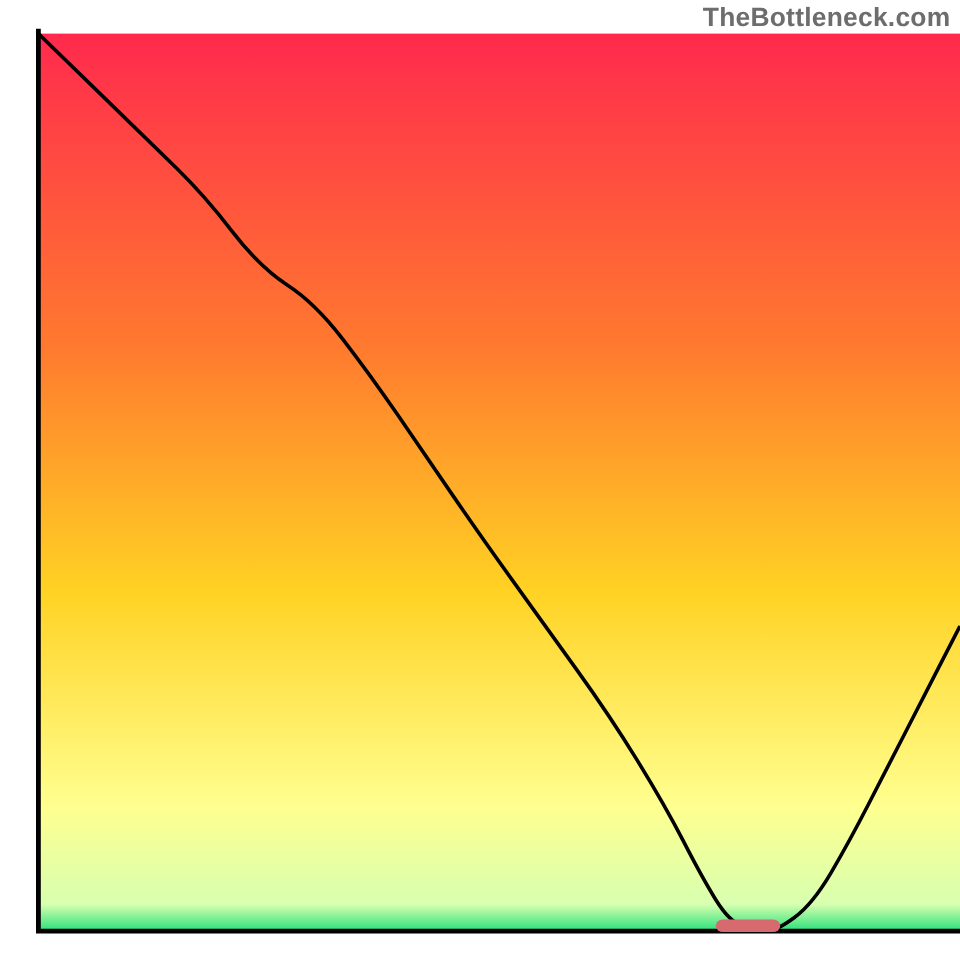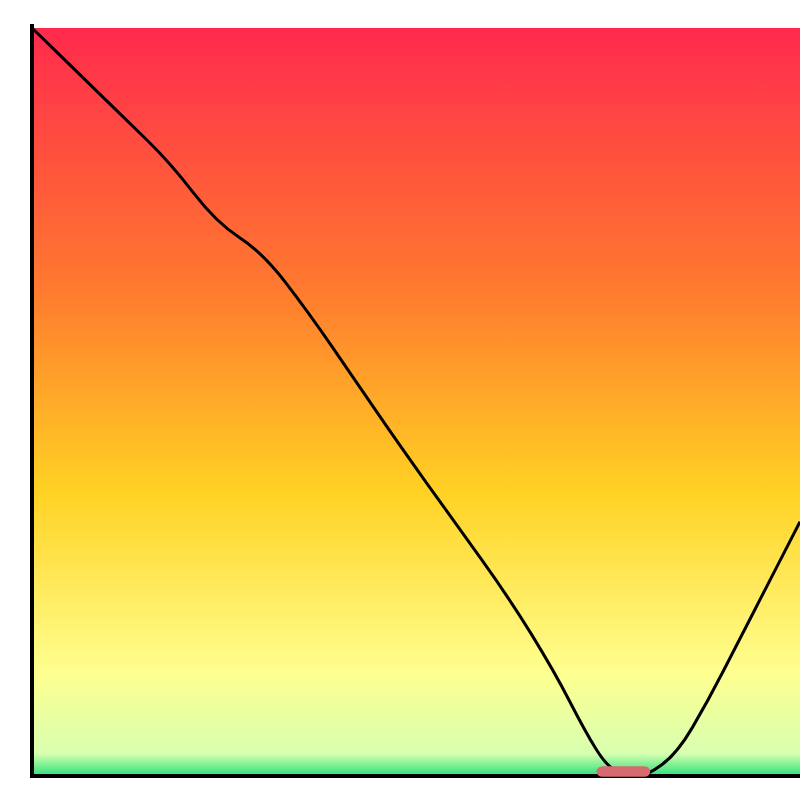--- a/index.html
+++ b/index.html
@@ -29,20 +29,21 @@
   svg.plot {
     position: absolute;
     left: 0;
     top: 0;
   }
 </style>
 </head>
 <body>
 
 <div class="stage">
+  <div class="watermark">TheBottleneck.com</div>
 
   <svg class="plot" width="800" height="800" viewBox="0 0 800 800">
     <defs>
       <linearGradient id="bg-grad" x1="0" y1="0" x2="0" y2="1">
         <stop id="g0" offset="0%" stop-color="#ff2a4d"></stop>
         <stop id="g1" offset="35%" stop-color="#ff7a2f"></stop>
         <stop id="g2" offset="62%" stop-color="#ffd223"></stop>
         <stop id="g3" offset="86%" stop-color="#ffff8f"></stop>
         <stop id="g4" offset="97%" stop-color="#d8ffb0"></stop>
         <stop id="g5" offset="100%" stop-color="#29e07a"></stop>

